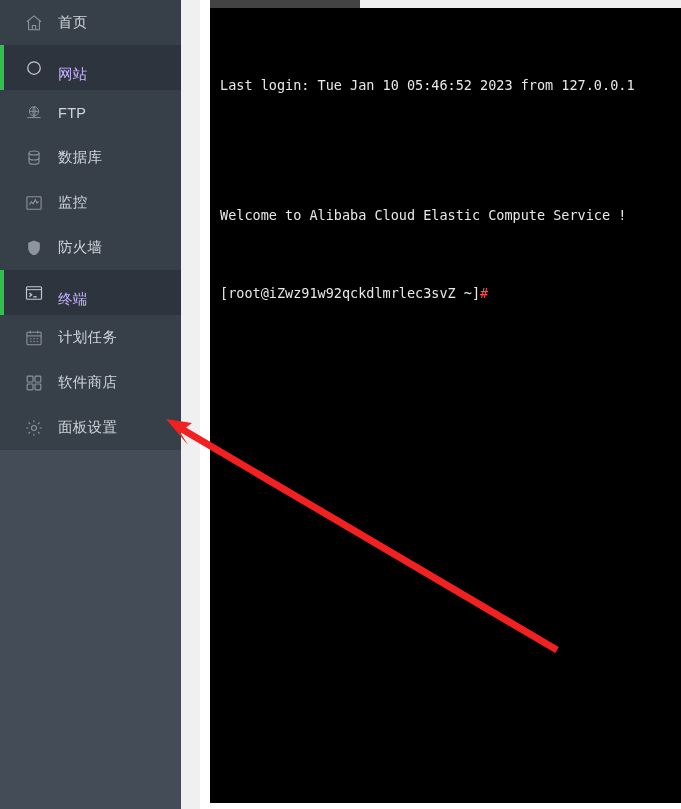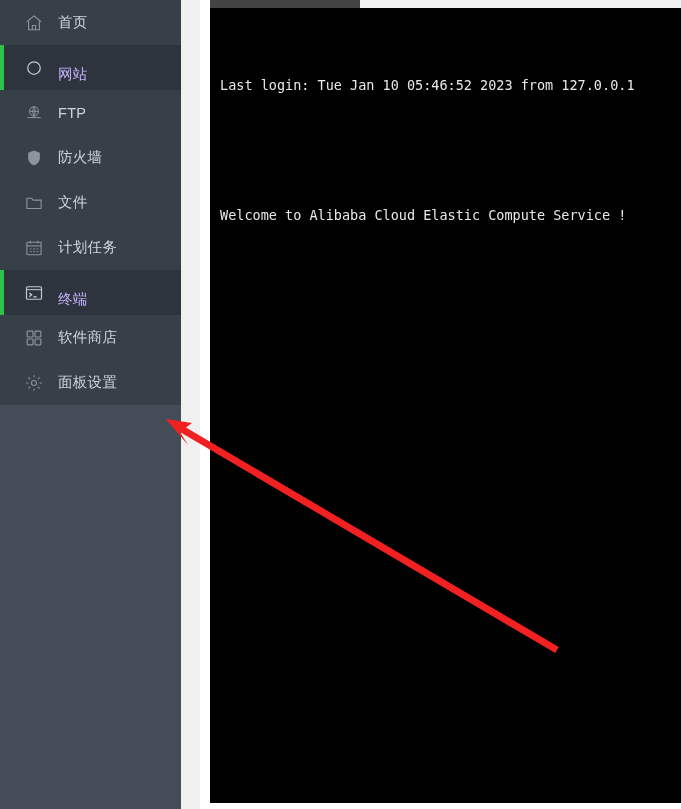--- a/index.html
+++ b/index.html
@@ -108,59 +108,70 @@
             <svg width="20" height="20" viewBox="0 0 24 24" fill="none" stroke="currentColor" stroke-width="1.2">
               <circle cx="12" cy="10" r="5.5"></circle>
               <path d="M6.5 10h11M12 4.5c1.8 2 1.8 9 0 11M12 4.5c-1.8 2-1.8 9 0 11"></path>
               <path d="M4 17.5h16M12 15.5v2"></path>
             </svg>
           </span>
           <span class="nav-label">FTP</span>
         </div>
         <div class="nav-item">
           <span class="nav-icon">
+            <svg width="20" height="20" viewBox="0 0 24 24" fill="none" stroke="currentColor" stroke-width="1.3">
+              <ellipse cx="12" cy="6" rx="6" ry="2.4"></ellipse>
+              <path d="M6 6v6c0 1.3 2.7 2.4 6 2.4s6-1.1 6-2.4V6"></path>
+              <path d="M6 12v5c0 1.3 2.7 2.4 6 2.4s6-1.1 6-2.4v-5"></path>
+            </svg>
+          </span>
+          <span class="nav-label">数据库</span>
+        </div>
+        <div class="nav-item">
+          <span class="nav-icon">
+            <svg width="20" height="20" viewBox="0 0 24 24" fill="none" stroke="currentColor" stroke-width="1.3">
+              <rect x="3.5" y="4.5" width="17" height="15" rx="1"></rect>
+              <path d="M6.5 14l2.5-3.5 2 2.5 2.5-5 2 4 2-2"></path>
+            </svg>
+          </span>
+          <span class="nav-label">监控</span>
+        </div>
+        <div class="nav-item">
+          <span class="nav-icon">
             <svg width="20" height="20" viewBox="0 0 24 24" fill="currentColor">
               <path d="M12 3 5 5.8v6.1c0 4.2 3 7.4 7 8.9 4-1.5 7-4.7 7-8.9V5.8z"></path>
             </svg>
           </span>
           <span class="nav-label">防火墙</span>
-        </div>
-        <div class="nav-item">
-          <span class="nav-icon">
-            <svg width="20" height="20" viewBox="0 0 24 24" fill="none" stroke="currentColor" stroke-width="1.3">
-              <path d="M3.5 18.5V6.2h5.6l1.8 2.3h9.6v10z"></path>
-            </svg>
-          </span>
-          <span class="nav-label">文件</span>
-        </div>
-        <div class="nav-item">
-          <span class="nav-icon">
-            <svg width="20" height="20" viewBox="0 0 24 24" fill="none" stroke="currentColor" stroke-width="1.3">
-              <rect x="3.5" y="5" width="17" height="15" rx="1"></rect>
-              <path d="M3.5 9.5h17"></path>
-              <path d="M7.5 3.2v3.4M16.5 3.2v3.4"></path>
-              <path d="M7 13h2.2M11 13h2.2M15 13h2.2M7 16.3h2.2M11 16.3h2.2M15 16.3h2.2" stroke-width="1.1"></path>
-            </svg>
-          </span>
-          <span class="nav-label">计划任务</span>
         </div>
         <div class="nav-item active">
           <span class="accent"></span>
           <span class="nav-icon">
             <svg width="20" height="20" viewBox="0 0 24 24" fill="none" stroke="currentColor" stroke-width="1.4">
               <rect x="3" y="4.5" width="18" height="15" rx="1.2"></rect>
               <path d="M3 8h18" stroke-width="1.2"></path>
               <path d="M6.5 12l2.6 2.2-2.6 2.2" stroke-width="1.6"></path>
               <path d="M11.2 16.6h4" stroke-width="1.6"></path>
             </svg>
           </span>
           <span class="nav-label">终端</span>
         </div>
         <div class="nav-item">
           <span class="nav-icon">
+            <svg width="20" height="20" viewBox="0 0 24 24" fill="none" stroke="currentColor" stroke-width="1.3">
+              <rect x="3.5" y="5" width="17" height="15" rx="1"></rect>
+              <path d="M3.5 9.5h17"></path>
+              <path d="M7.5 3.2v3.4M16.5 3.2v3.4"></path>
+              <path d="M7 13h2.2M11 13h2.2M15 13h2.2M7 16.3h2.2M11 16.3h2.2M15 16.3h2.2" stroke-width="1.1"></path>
+            </svg>
+          </span>
+          <span class="nav-label">计划任务</span>
+        </div>
+        <div class="nav-item">
+          <span class="nav-icon">
             <svg width="20" height="20" viewBox="0 0 24 24" fill="none" stroke="currentColor" stroke-width="1.4">
               <rect x="3.8" y="3.8" width="7" height="7" rx="1"></rect>
               <rect x="13.2" y="3.8" width="7" height="7" rx="1"></rect>
               <rect x="3.8" y="13.2" width="7" height="7" rx="1"></rect>
               <rect x="13.2" y="13.2" width="7" height="7" rx="1"></rect>
             </svg>
           </span>
           <span class="nav-label">软件商店</span>
         </div>
         <div class="nav-item">
@@ -179,20 +190,21 @@
   <div id="whitecol"></div>
 
   <div id="tabbar"></div>
   <div id="tabbar-rest"></div>
 
   <div id="terminal">
     <div id="term-lines">
       <div class="term-line">Last login: Tue Jan 10 05:46:52 2023 from 127.0.0.1</div>
       <div class="term-line"></div>
       <div class="term-line">Welcome to Alibaba Cloud Elastic Compute Service !</div>
+      <div class="term-line">[root@iZwz91w92qckdlmrlec3svZ ~]<span class="term-prompt-cursor">#</span></div>
     </div>
   </div>
   <div id="bottomwhite"></div>
 
   <svg id="arrow-layer" viewBox="0 0 681 809">
     <g>
       <line id="arrow-shaft" x1="557" y1="650" x2="180" y2="428" stroke="#f22121" stroke-width="7" stroke-linecap="butt"></line>
       <polygon id="arrow-head" points="166,419 192,423 180,432 188,445" fill="#f22121"></polygon>
     </g>
   </svg>

